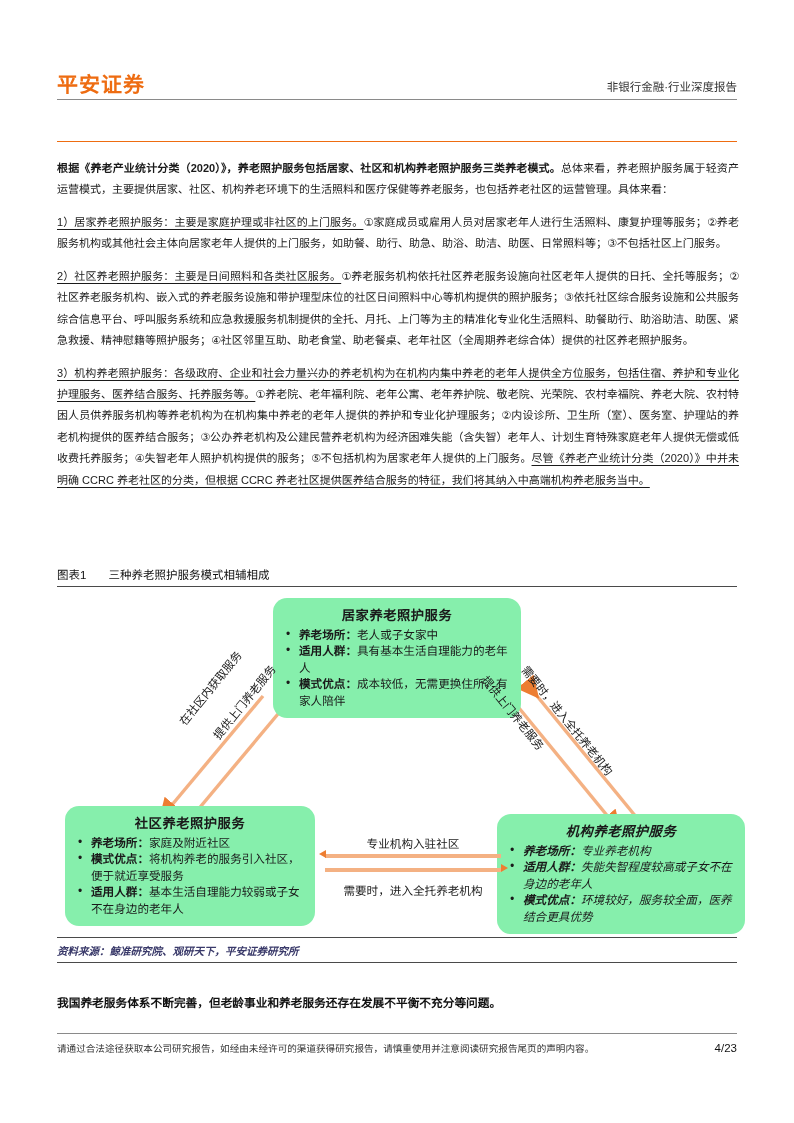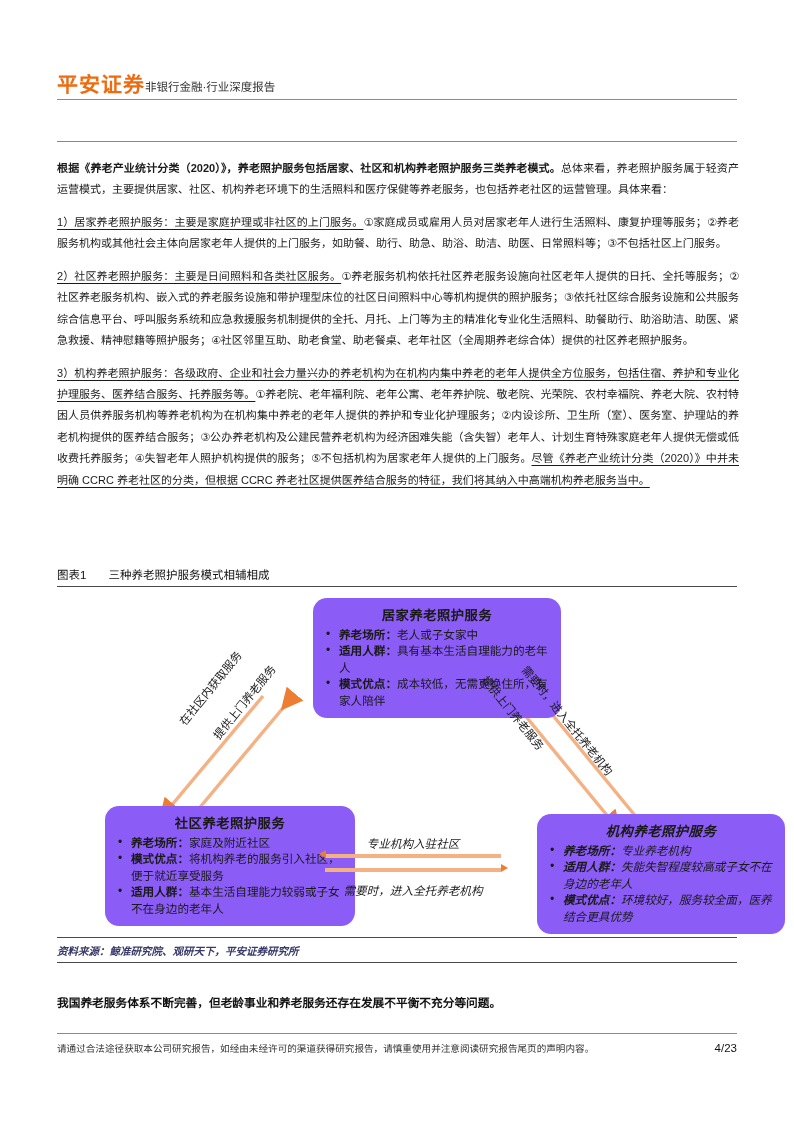--- a/index.html
+++ b/index.html
@@ -22,20 +22,21 @@
 
   
   .header {
     position: absolute;
     left: 57px;
     top: 55px;
     width: 680px;
     height: 40px;
     display: flex;
     align-items: flex-end;
+    justify-content: space-between;
   }
   .brand {
     font-size: 21px;
     font-weight: bold;
     color: #ee6c11;
     letter-spacing: 1px;
     line-height: 1;
   }
   .header-right {
     font-size: 11.5px;
@@ -113,25 +114,24 @@
   .figure {
     position: absolute;
     left: 57px;
     top: 592px;
     width: 680px;
     height: 345px;
   }
 
   .node {
     position: absolute;
-    background: #8b5cf6;
+    background: #86efac;
     border-radius: 14px;
     box-sizing: border-box;
     padding: 7px 10px 9px 10px;
-    margin-left: 40px;
   }
   .node-title {
     text-align: center;
     font-size: 13.3px;
     font-weight: bold;
     color: #1a1a1a;
     margin-bottom: 3px;
     letter-spacing: 0.5px;
   }
   .node ul {
@@ -159,21 +159,20 @@
   #node-comm  { left: 8px;   top: 214px; width: 250px; }
   #node-inst  { left: 440px; top: 222px; width: 248px; font-style: italic; }
 
   
   .center-label {
     position: absolute;
     font-size: 11.6px;
     color: #1a1a1a;
     white-space: nowrap;
     text-align: center;
-    font-style: italic;
   }
   #lbl-center-top { left: 266px; top: 243px; width: 180px; }
   #lbl-center-bot { left: 258px; top: 290px; width: 196px; }
 
   .h-arrow {
     position: absolute;
     height: 4px;
     background: #f4b183;
   }
   #arrow-left  { left: 268px; top: 262px; width: 176px; }

